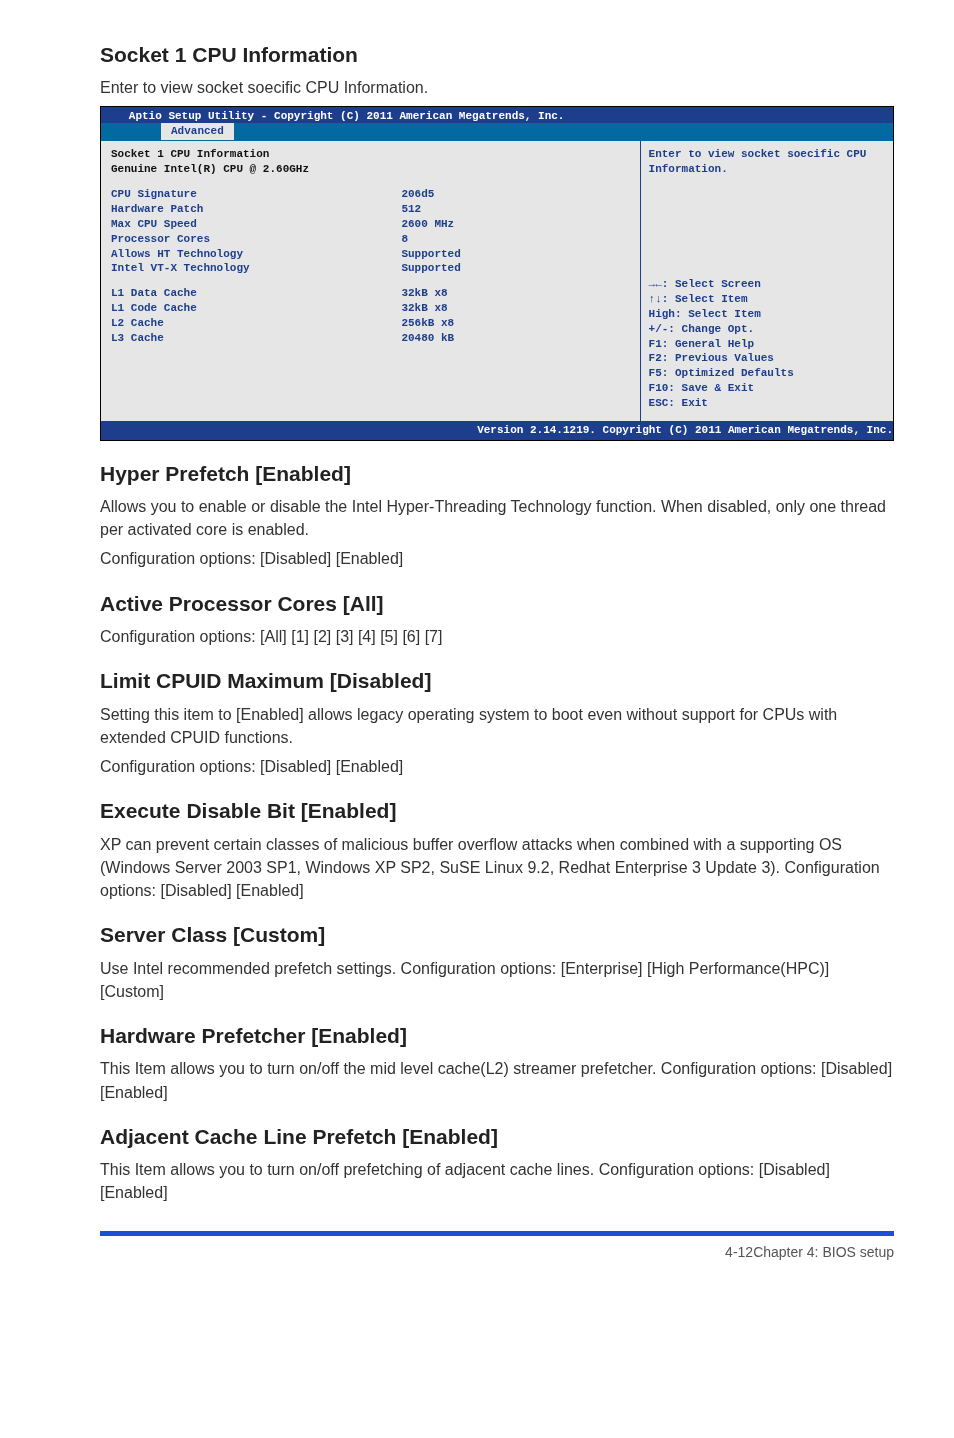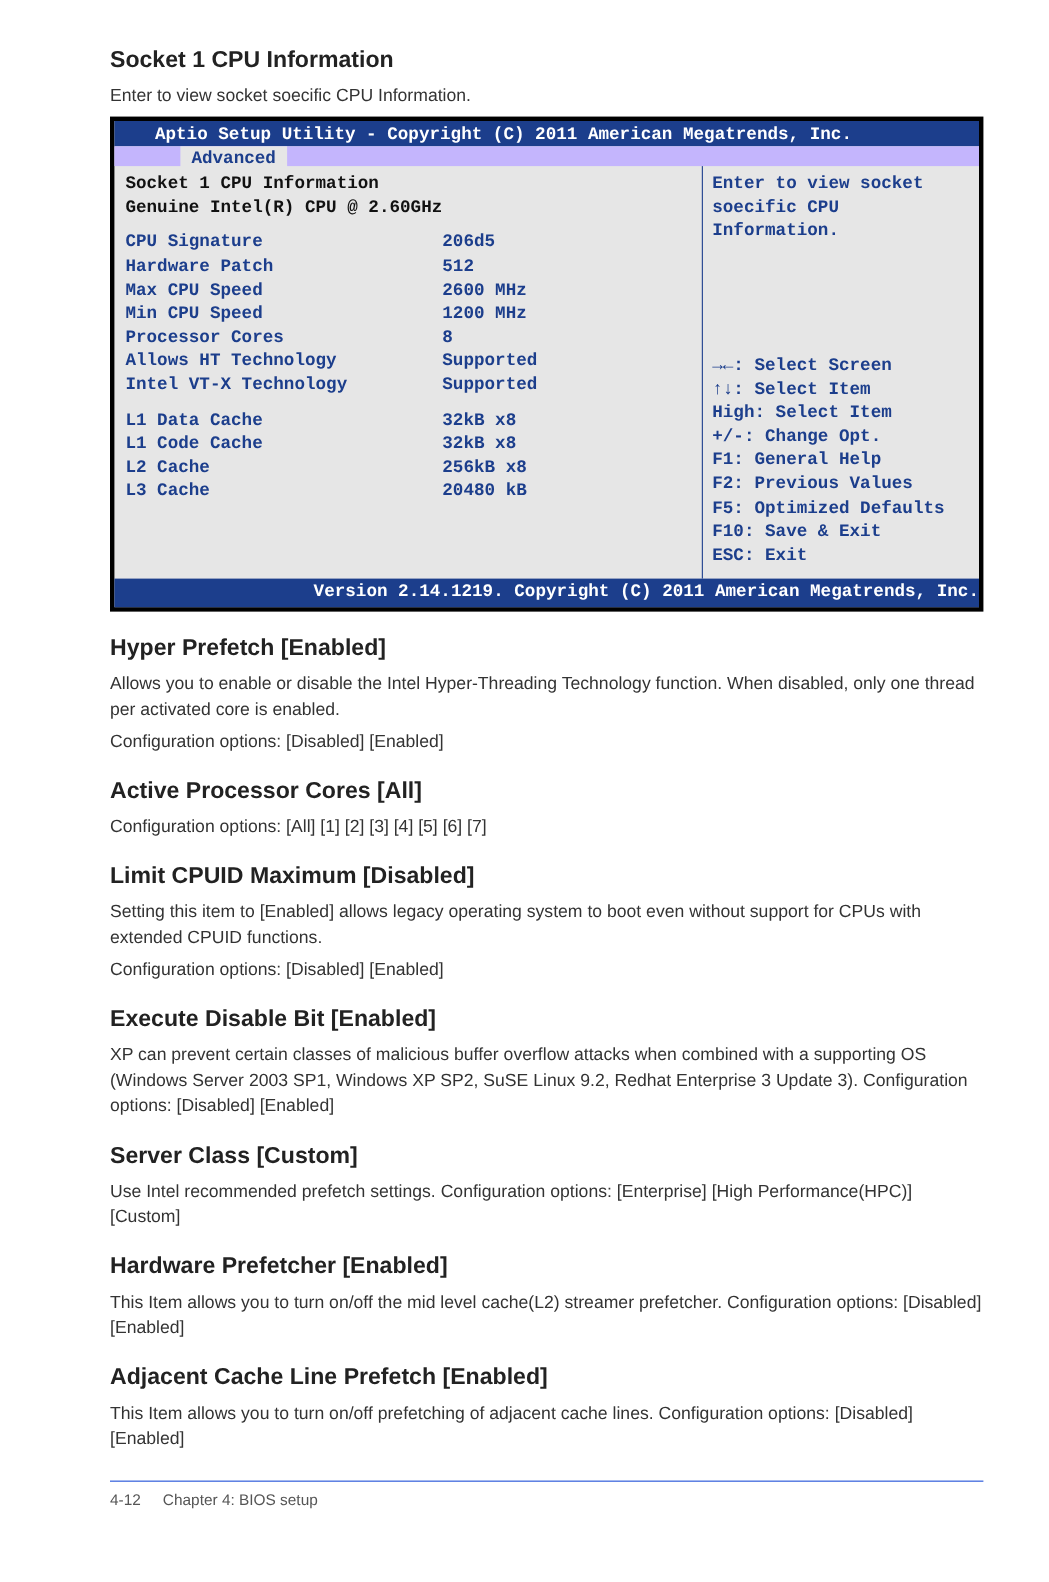--- a/index.html
+++ b/index.html
@@ -19,35 +19,35 @@
     color: #222;
     margin-bottom: 6px;
     margin-top: 18px;
   }
   h2.first { margin-top: 0; }
   p { margin-bottom: 6px; color: #333; }
   p.desc { margin-bottom: 2px; }
   .bios-box {
     width: 100%;
     background: #e6e6e6;
-    border: 4px solid #000000;
+    border: 1px solid #000000;
     font-family: "Courier New", monospace;
-    font-size: 16px;
+    font-size: 11px;
     line-height: 1.35;
     margin: 6px 0 14px 0;
   }
   .bios-titlebar {
     background: #1c3e8c;
     color: #fff;
     padding: 2px 8px 0 8px;
     font-weight: bold;
     white-space: pre;
   }
   .bios-tabrow {
-    background: #c4b5fd;
+    background: #0369a1;
     padding: 0 0 0 60px;
     height: 18px;
   }
   .bios-tab {
     display: inline-block;
     background: #e6e6e6;
     color: #1c3e8c;
     font-weight: bold;
     padding: 1px 10px;
     font-family: "Courier New", monospace;
@@ -78,27 +78,26 @@
   .bios-spacer { height: 10px; }
   .bios-footer {
     background: #1c3e8c;
     color: #fff;
     text-align: right;
     padding: 2px 0;
     font-weight: bold;
   }
   .pagefoot {
     display: flex;
-    justify-content: flex-start;
+    justify-content: flex-end;
     font-size: 14px;
     color: #555;
     margin-top: 26px;
-    border-top: 1px solid #1d4ed8;
+    border-top: 5px solid #1d4ed8;
     padding-top: 6px;
-    gap: 20px;
   }
 </style>
 </head>
 <body>
 
 <h2 class="first">Socket 1 CPU Information</h2>
 <p class="desc">Enter to view socket soecific CPU Information.</p>
 
 <div class="bios-box">
   <div class="bios-titlebar">   Aptio Setup Utility - Copyright (C) 2011 American Megatrends, Inc.</div>
@@ -106,21 +105,20 @@
     <span class="bios-tab">Advanced</span>
   </div>
   <div class="bios-body">
     <div class="bios-left">
       <div class="bios-row heading"><span class="lbl">Socket 1 CPU Information</span></div>
       <div class="bios-row heading"><span class="lbl">Genuine Intel(R) CPU @ 2.60GHz</span></div>
       <div class="bios-spacer"></div>
       <div class="bios-row"><span class="lbl">CPU Signature</span><span class="val">206d5</span></div>
       <div class="bios-row"><span class="lbl">Hardware Patch</span><span class="val">512</span></div>
       <div class="bios-row"><span class="lbl">Max CPU Speed</span><span class="val">2600 MHz</span></div>
-      <div class="bios-row"><span class="lbl">Min CPU Speed</span><span class="val">1200 MHz</span></div>
       <div class="bios-row"><span class="lbl">Processor Cores</span><span class="val">8</span></div>
       <div class="bios-row"><span class="lbl">Allows HT Technology</span><span class="val">Supported</span></div>
       <div class="bios-row"><span class="lbl">Intel VT-X Technology</span><span class="val">Supported</span></div>
       <div class="bios-spacer"></div>
       <div class="bios-row"><span class="lbl">L1 Data Cache</span><span class="val">32kB x8</span></div>
       <div class="bios-row"><span class="lbl">L1 Code Cache</span><span class="val">32kB x8</span></div>
       <div class="bios-row"><span class="lbl">L2 Cache</span><span class="val">256kB x8</span></div>
       <div class="bios-row"><span class="lbl">L3 Cache</span><span class="val">20480 kB</span></div>
       <div class="bios-spacer"></div>
       <div class="bios-spacer"></div>

